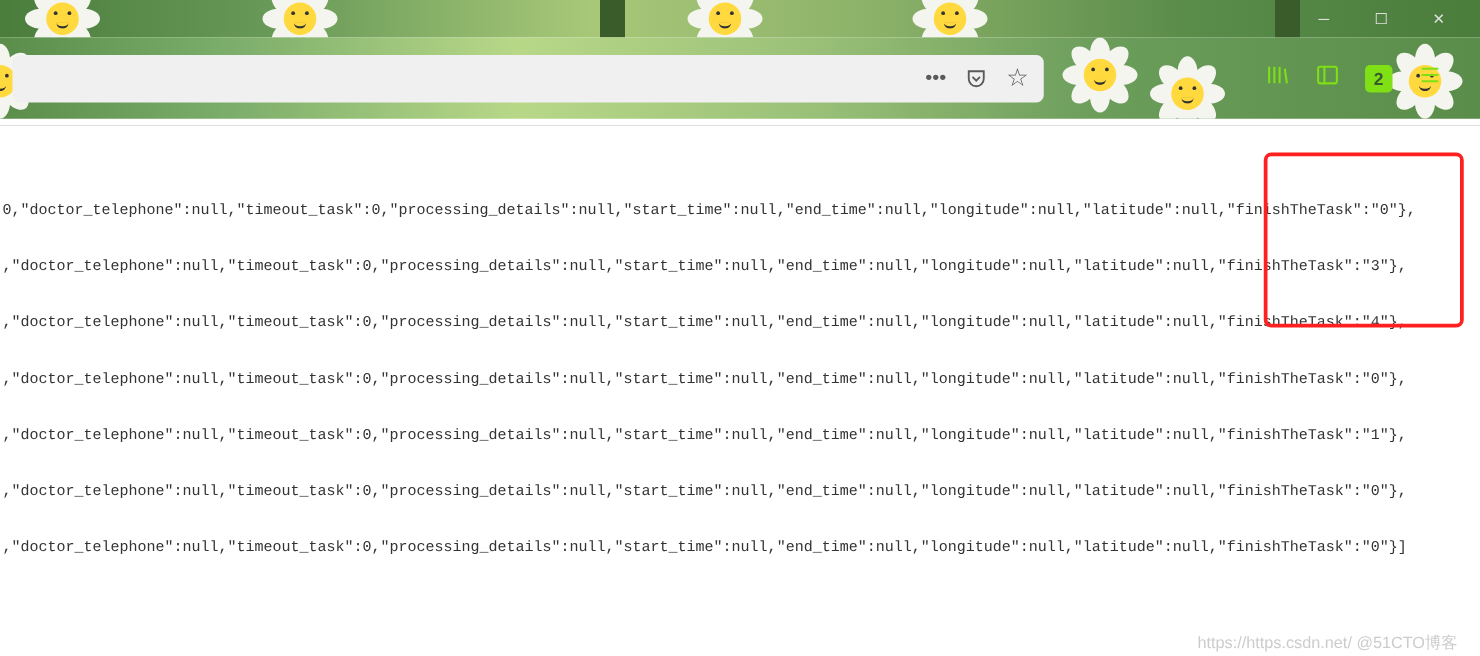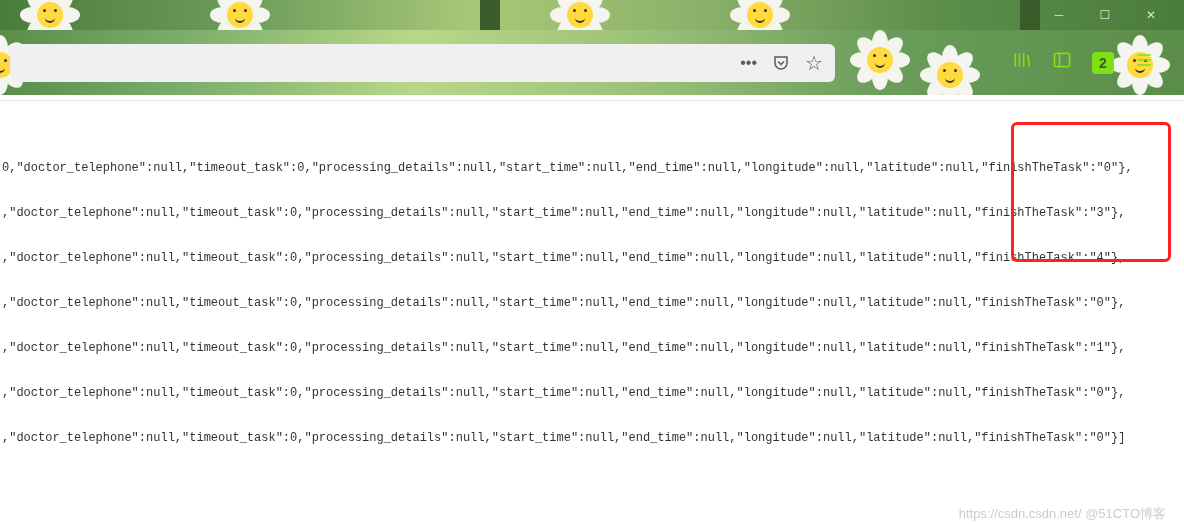--- a/index.html
+++ b/index.html
@@ -379,16 +379,16 @@
   <div class="json-text">
     <div>0,"doctor_telephone":null,"timeout_task":0,"processing_details":null,"start_time":null,"end_time":null,"longitude":null,"latitude":null,"finishTheTask":"0"},</div>
     <div>,"doctor_telephone":null,"timeout_task":0,"processing_details":null,"start_time":null,"end_time":null,"longitude":null,"latitude":null,"finishTheTask":"3"},</div>
     <div>,"doctor_telephone":null,"timeout_task":0,"processing_details":null,"start_time":null,"end_time":null,"longitude":null,"latitude":null,"finishTheTask":"4"},</div>
     <div>,"doctor_telephone":null,"timeout_task":0,"processing_details":null,"start_time":null,"end_time":null,"longitude":null,"latitude":null,"finishTheTask":"0"},</div>
     <div>,"doctor_telephone":null,"timeout_task":0,"processing_details":null,"start_time":null,"end_time":null,"longitude":null,"latitude":null,"finishTheTask":"1"},</div>
     <div>,"doctor_telephone":null,"timeout_task":0,"processing_details":null,"start_time":null,"end_time":null,"longitude":null,"latitude":null,"finishTheTask":"0"},</div>
     <div>,"doctor_telephone":null,"timeout_task":0,"processing_details":null,"start_time":null,"end_time":null,"longitude":null,"latitude":null,"finishTheTask":"0"}]</div>
   </div>
 
-  <div class="watermark">https://csdn.csdn.net/  @51CTO博客</div>
+  <div class="watermark">https://https.csdn.net/  @51CTO博客</div>
 </div>
 
 <div class="highlight-box"></div>
 
 </body></html>

